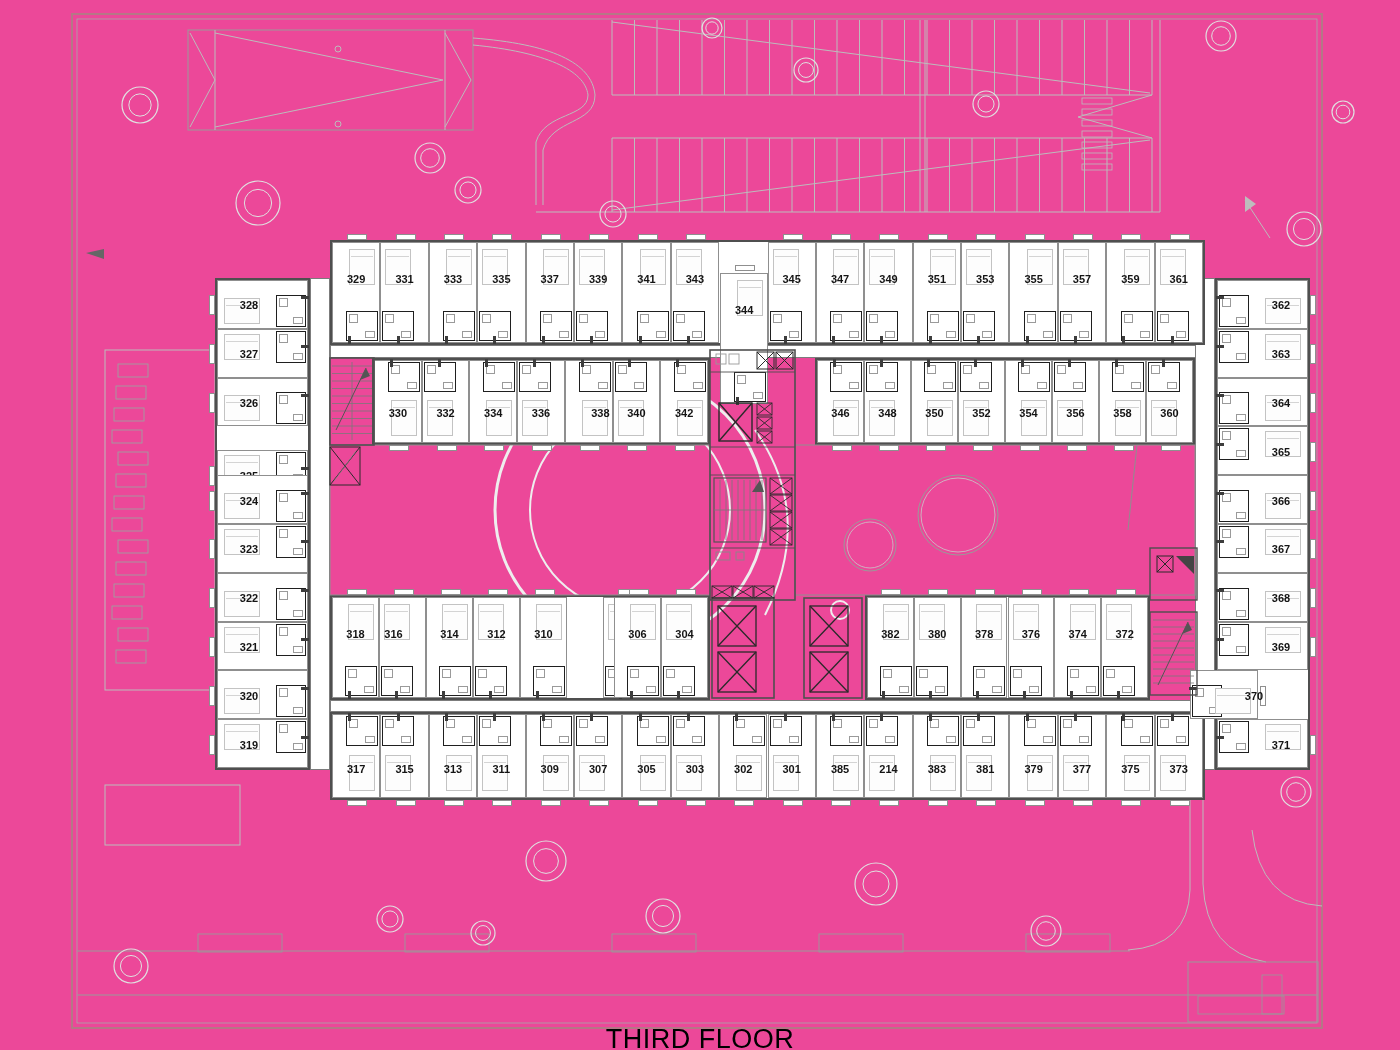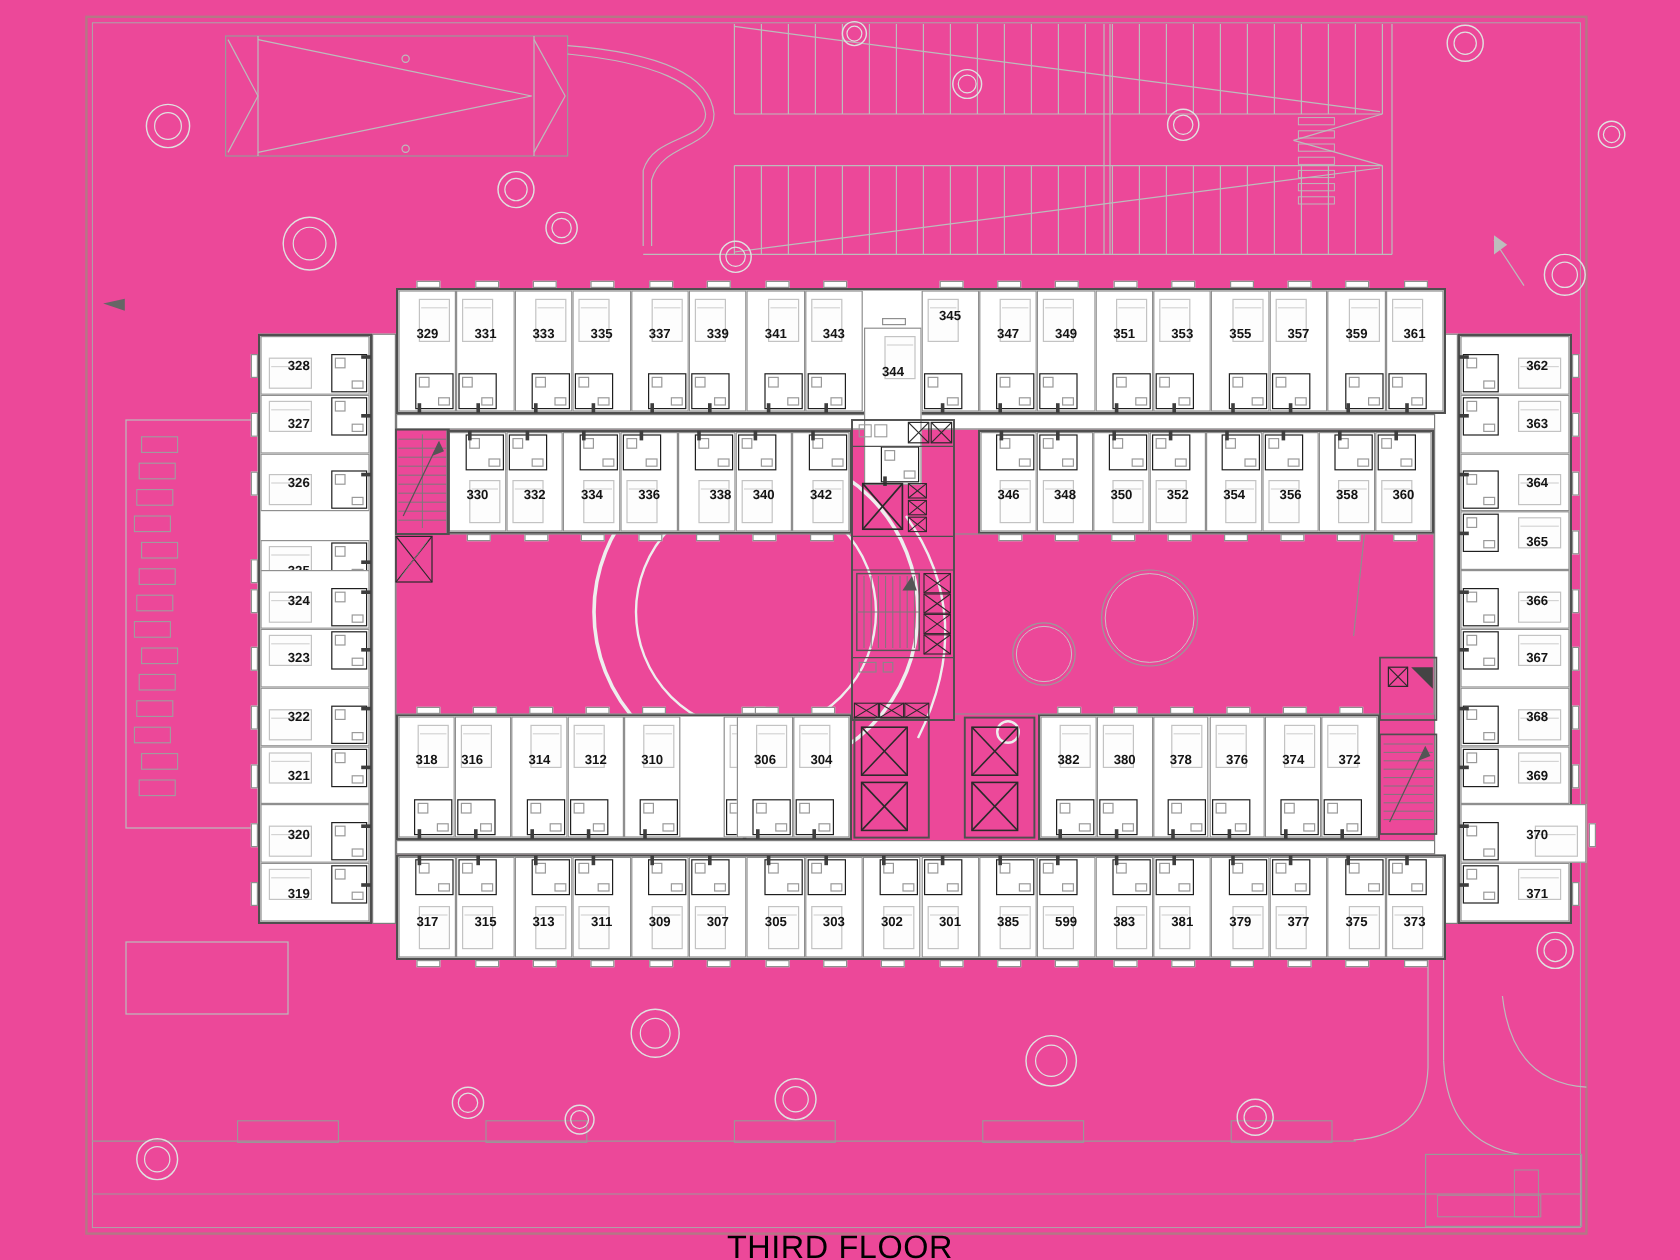--- a/index.html
+++ b/index.html
@@ -267,21 +267,21 @@
         <div class="bed" style="width: 26px; height: 36px; right: 4px; top: 6px;"></div>
         <div class="balc" style="width: 20px; height: 6px; left: 14.1944px; top: -9px;"></div>
         <div class="door" style="width: 3px; height: 8px; left: 15.1944px; bottom: -2px;"></div>
         <span class="roomnum" style="left: 0px; width: 46.3889px; top: 30px;">344</span>
       </div>
       <div class="room" style="left: 767.5px; top: 242px; width: 48.3889px; height: 101px;">
         <div class="bath" style="width: 32px; height: 30px; left: 1px; bottom: 1px;"></div>
         <div class="bed" style="width: 26px; height: 36px; left: 4px; top: 6px;"></div>
         <div class="balc" style="width: 20px; height: 6px; left: 14.1944px; top: -9px;"></div>
         <div class="door" style="width: 3px; height: 8px; left: 15.1944px; bottom: -2px;"></div>
-        <span class="roomnum" style="left: 0px; width: 46.3889px; top: 15px;">345</span>
+        <span class="roomnum" style="left: 0px; width: 46.3889px; top: 30px;">345</span>
       </div>
       <div class="room" style="left: 815.889px; top: 242px; width: 48.3889px; height: 101px;">
         <div class="bath" style="width: 32px; height: 30px; right: 1px; bottom: 1px;"></div>
         <div class="bed" style="width: 26px; height: 36px; right: 4px; top: 6px;"></div>
         <div class="balc" style="width: 20px; height: 6px; left: 14.1944px; top: -9px;"></div>
         <div class="door" style="width: 3px; height: 8px; left: 15.1944px; bottom: -2px;"></div>
         <span class="roomnum" style="left: 0px; width: 46.3889px; top: 30px;">347</span>
       </div>
       <div class="room" style="left: 864.278px; top: 242px; width: 48.3889px; height: 101px;">
         <div class="bath" style="width: 32px; height: 30px; left: 1px; bottom: 1px;"></div>
@@ -615,21 +615,21 @@
         <div class="bed" style="width: 26px; height: 36px; right: 4px; bottom: 6px;"></div>
         <div class="balc" style="width: 20px; height: 6px; left: 14.1944px; bottom: -9px;"></div>
         <div class="door" style="width: 3px; height: 8px; left: 15.1944px; top: -2px;"></div>
         <span class="roomnum" style="left: 0px; width: 46.3889px; top: 48px;">385</span>
       </div>
       <div class="room" style="left: 864.278px; top: 714px; width: 48.3889px; height: 84px;">
         <div class="bath" style="width: 32px; height: 30px; left: 1px; top: 1px;"></div>
         <div class="bed" style="width: 26px; height: 36px; left: 4px; bottom: 6px;"></div>
         <div class="balc" style="width: 20px; height: 6px; left: 14.1944px; bottom: -9px;"></div>
         <div class="door" style="width: 3px; height: 8px; left: 15.1944px; top: -2px;"></div>
-        <span class="roomnum" style="left: 0px; width: 46.3889px; top: 48px;">599</span>
+        <span class="roomnum" style="left: 0px; width: 46.3889px; top: 48px;">214</span>
       </div>
       <div class="room" style="left: 912.667px; top: 714px; width: 48.3889px; height: 84px;">
         <div class="bath" style="width: 32px; height: 30px; right: 1px; top: 1px;"></div>
         <div class="bed" style="width: 26px; height: 36px; right: 4px; bottom: 6px;"></div>
         <div class="balc" style="width: 20px; height: 6px; left: 14.1944px; bottom: -9px;"></div>
         <div class="door" style="width: 3px; height: 8px; left: 15.1944px; top: -2px;"></div>
         <span class="roomnum" style="left: 0px; width: 46.3889px; top: 48px;">383</span>
       </div>
       <div class="room" style="left: 961.056px; top: 714px; width: 48.3889px; height: 84px;">
         <div class="bath" style="width: 32px; height: 30px; left: 1px; top: 1px;"></div>
@@ -787,21 +787,21 @@
         <div class="door" style="width: 8px; height: 3px; top: 15.4px; left: -2px;"></div>
         <span class="roomnum" style="top: 18.4px; width: 58px; left: 34px;">368</span>
       </div>
       <div class="room" style="left: 1217px; top: 621.6px; width: 91px; height: 48.8px;">
         <div class="bath" style="width: 30px; height: 32px; top: 1px; left: 1px;"></div>
         <div class="bed" style="width: 36px; height: 26px; top: 4px; right: 6px;"></div>
         <div class="balc" style="width: 6px; height: 20px; top: 14.4px; right: -9px;"></div>
         <div class="door" style="width: 8px; height: 3px; top: 15.4px; left: -2px;"></div>
         <span class="roomnum" style="top: 18.4px; width: 58px; left: 34px;">369</span>
       </div>
-      <div class="room" style="left: 1217px; top: 670.4px; width: 105px; height: 48.8px;">
+      <div class="room" style="left: 1190px; top: 670.4px; width: 68px; height: 48.8px;">
         <div class="bath" style="width: 30px; height: 32px; bottom: 1px; left: 1px;"></div>
         <div class="bed" style="width: 36px; height: 26px; bottom: 4px; right: 6px;"></div>
         <div class="balc" style="width: 6px; height: 20px; top: 14.4px; right: -9px;"></div>
         <div class="door" style="width: 8px; height: 3px; top: 15.4px; left: -2px;"></div>
         <span class="roomnum" style="top: 18.4px; width: 58px; left: 34px;">370</span>
       </div>
       <div class="room" style="left: 1217px; top: 719.2px; width: 91px; height: 48.8px;">
         <div class="bath" style="width: 30px; height: 32px; top: 1px; left: 1px;"></div>
         <div class="bed" style="width: 36px; height: 26px; top: 4px; right: 6px;"></div>
         <div class="balc" style="width: 6px; height: 20px; top: 14.4px; right: -9px;"></div>

